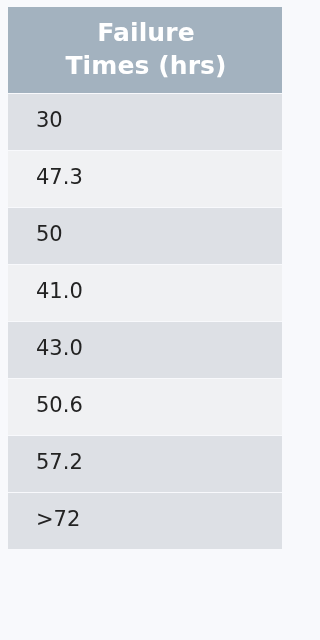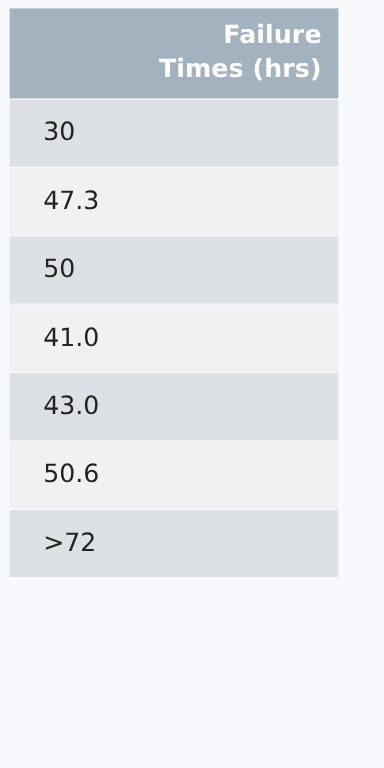--- a/index.html
+++ b/index.html
@@ -22,23 +22,23 @@
   .data-table {
     width: 100%;
     border-collapse: separate;
     border-spacing: 0 1px;
     table-layout: fixed;
   }
   .data-table th.col-header {
     background: #a3b2bf;
     color: #ffffff;
     font-weight: bold;
-    font-size: 21px;
+    font-size: 25px;
     line-height: 1.33;
-    text-align: right;
+    text-align: center;
     padding: 9px 14px 10px 16px;
     letter-spacing: 0.1px;
     word-break: normal;
   }
   .data-table td.cell-value {
     background: #f0f1f3;
     color: #232323;
     font-weight: normal;
     font-size: 21px;
     line-height: 1.1;
@@ -76,17 +76,20 @@
       <tr>
         <td class="cell-value">41.0</td>
       </tr>
       <tr class="row-alt">
         <td class="cell-value">43.0</td>
       </tr>
       <tr>
         <td class="cell-value">50.6</td>
       </tr>
       <tr class="row-alt">
+        <td class="cell-value">57.2</td>
+      </tr>
+      <tr class="row-alt">
         <td class="cell-value">&gt;72</td>
       </tr>
     </tbody>
   </table>
 </div>
 
 </body></html>

